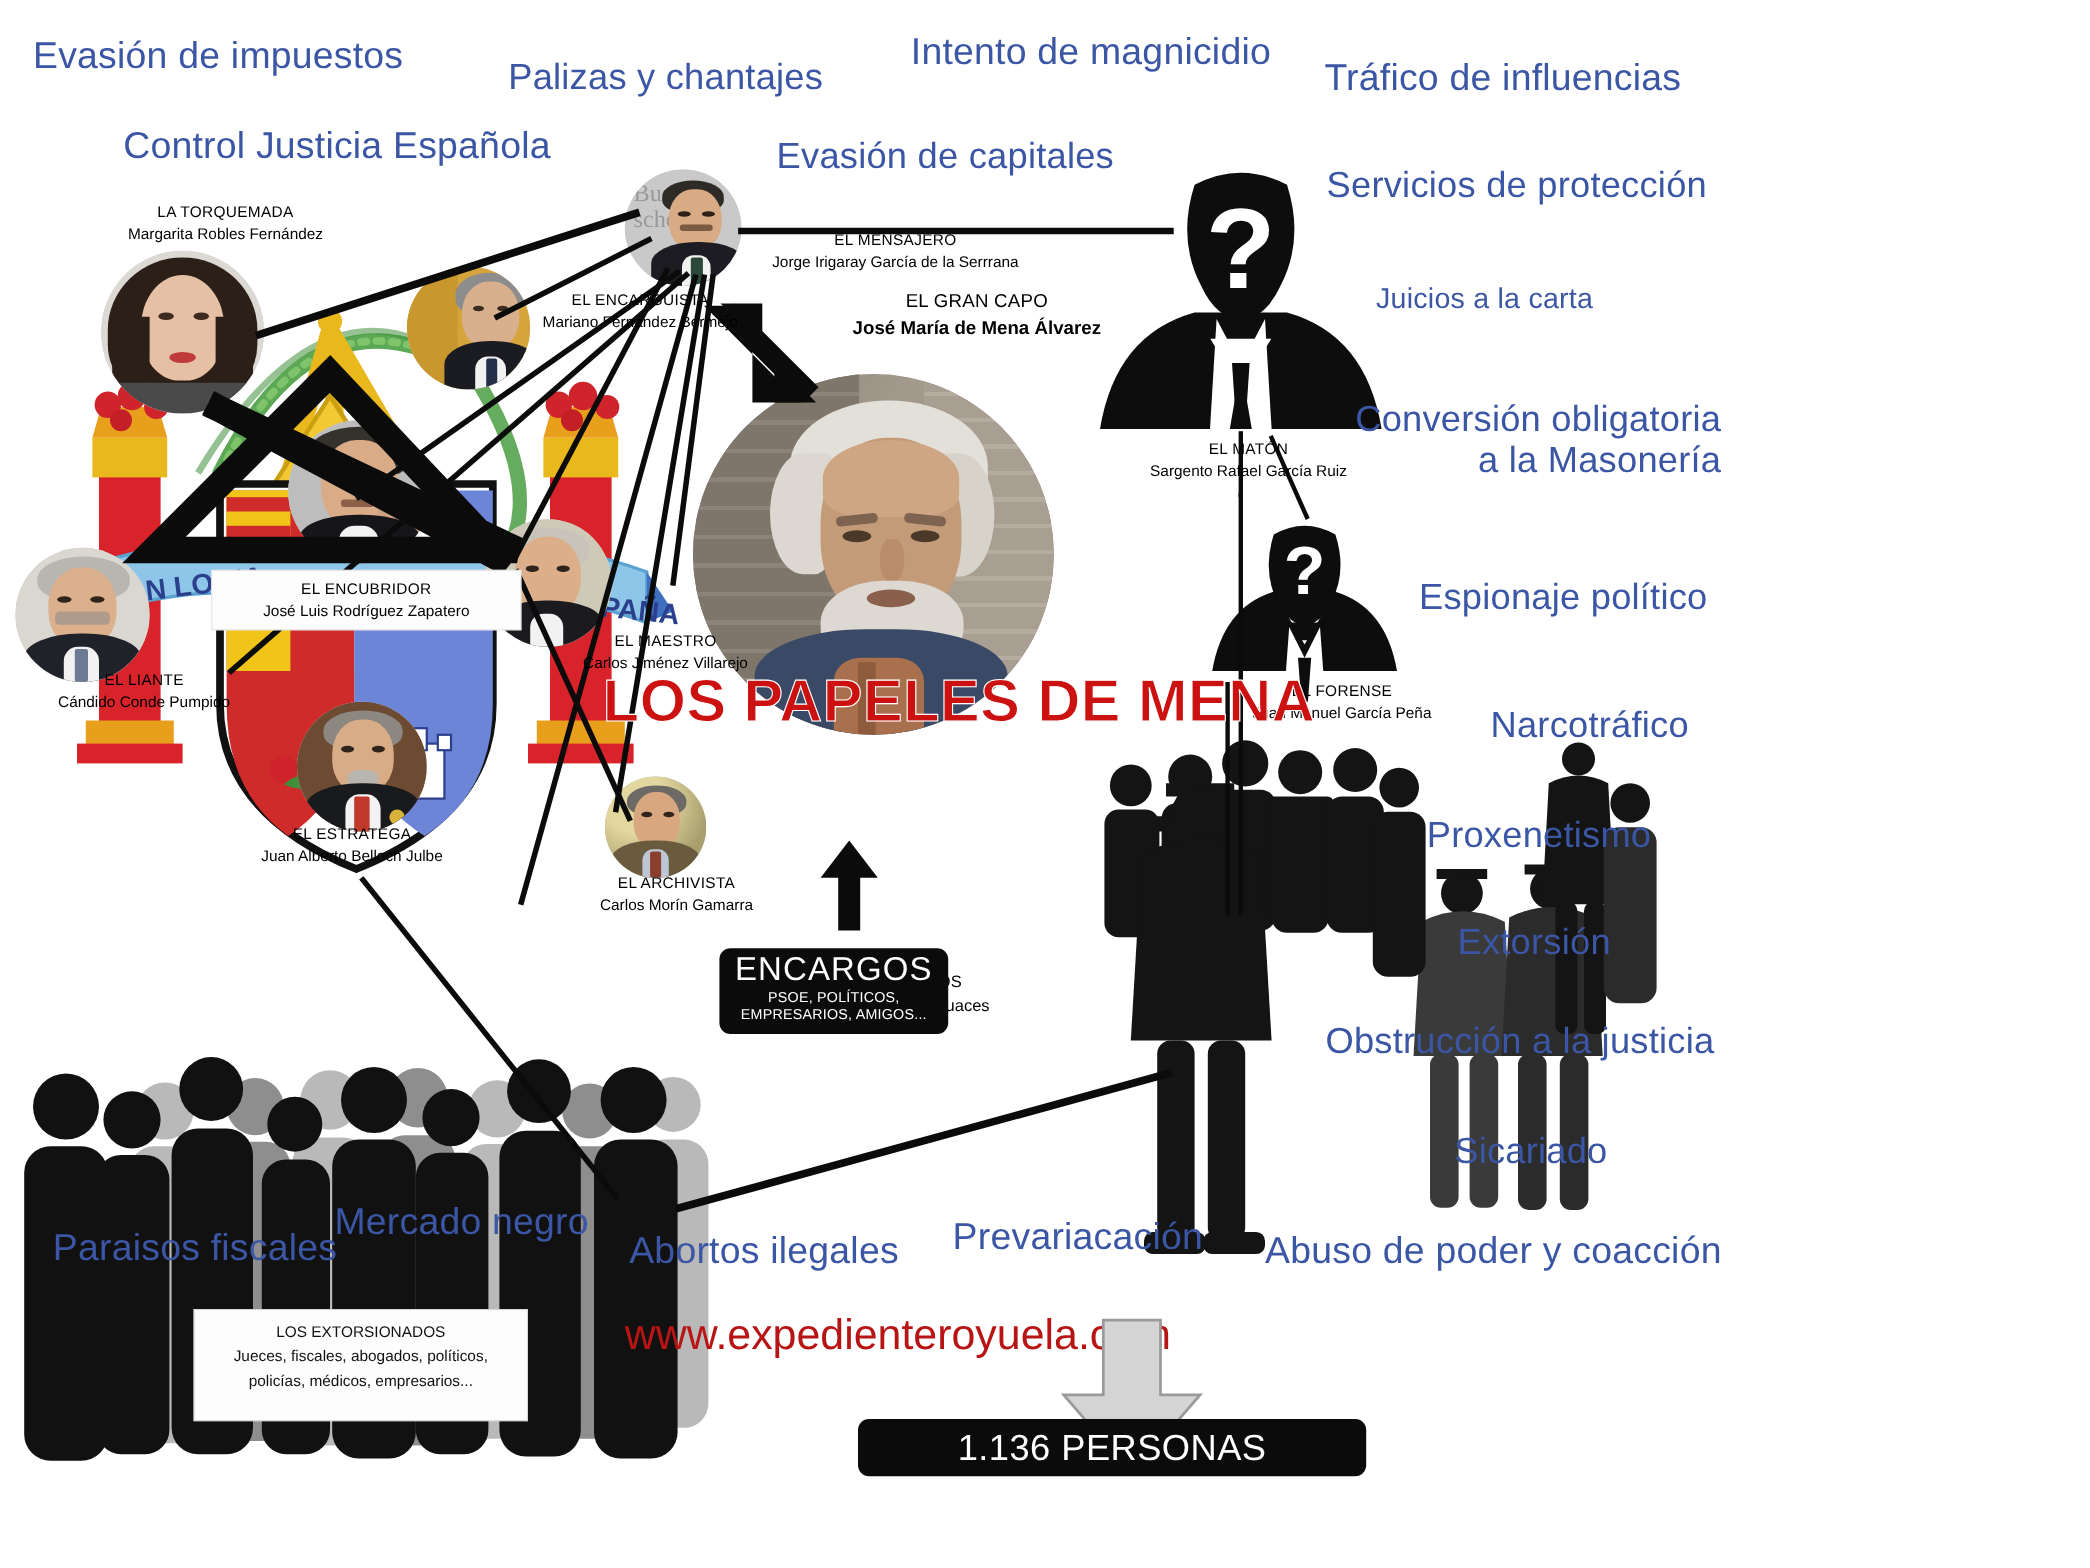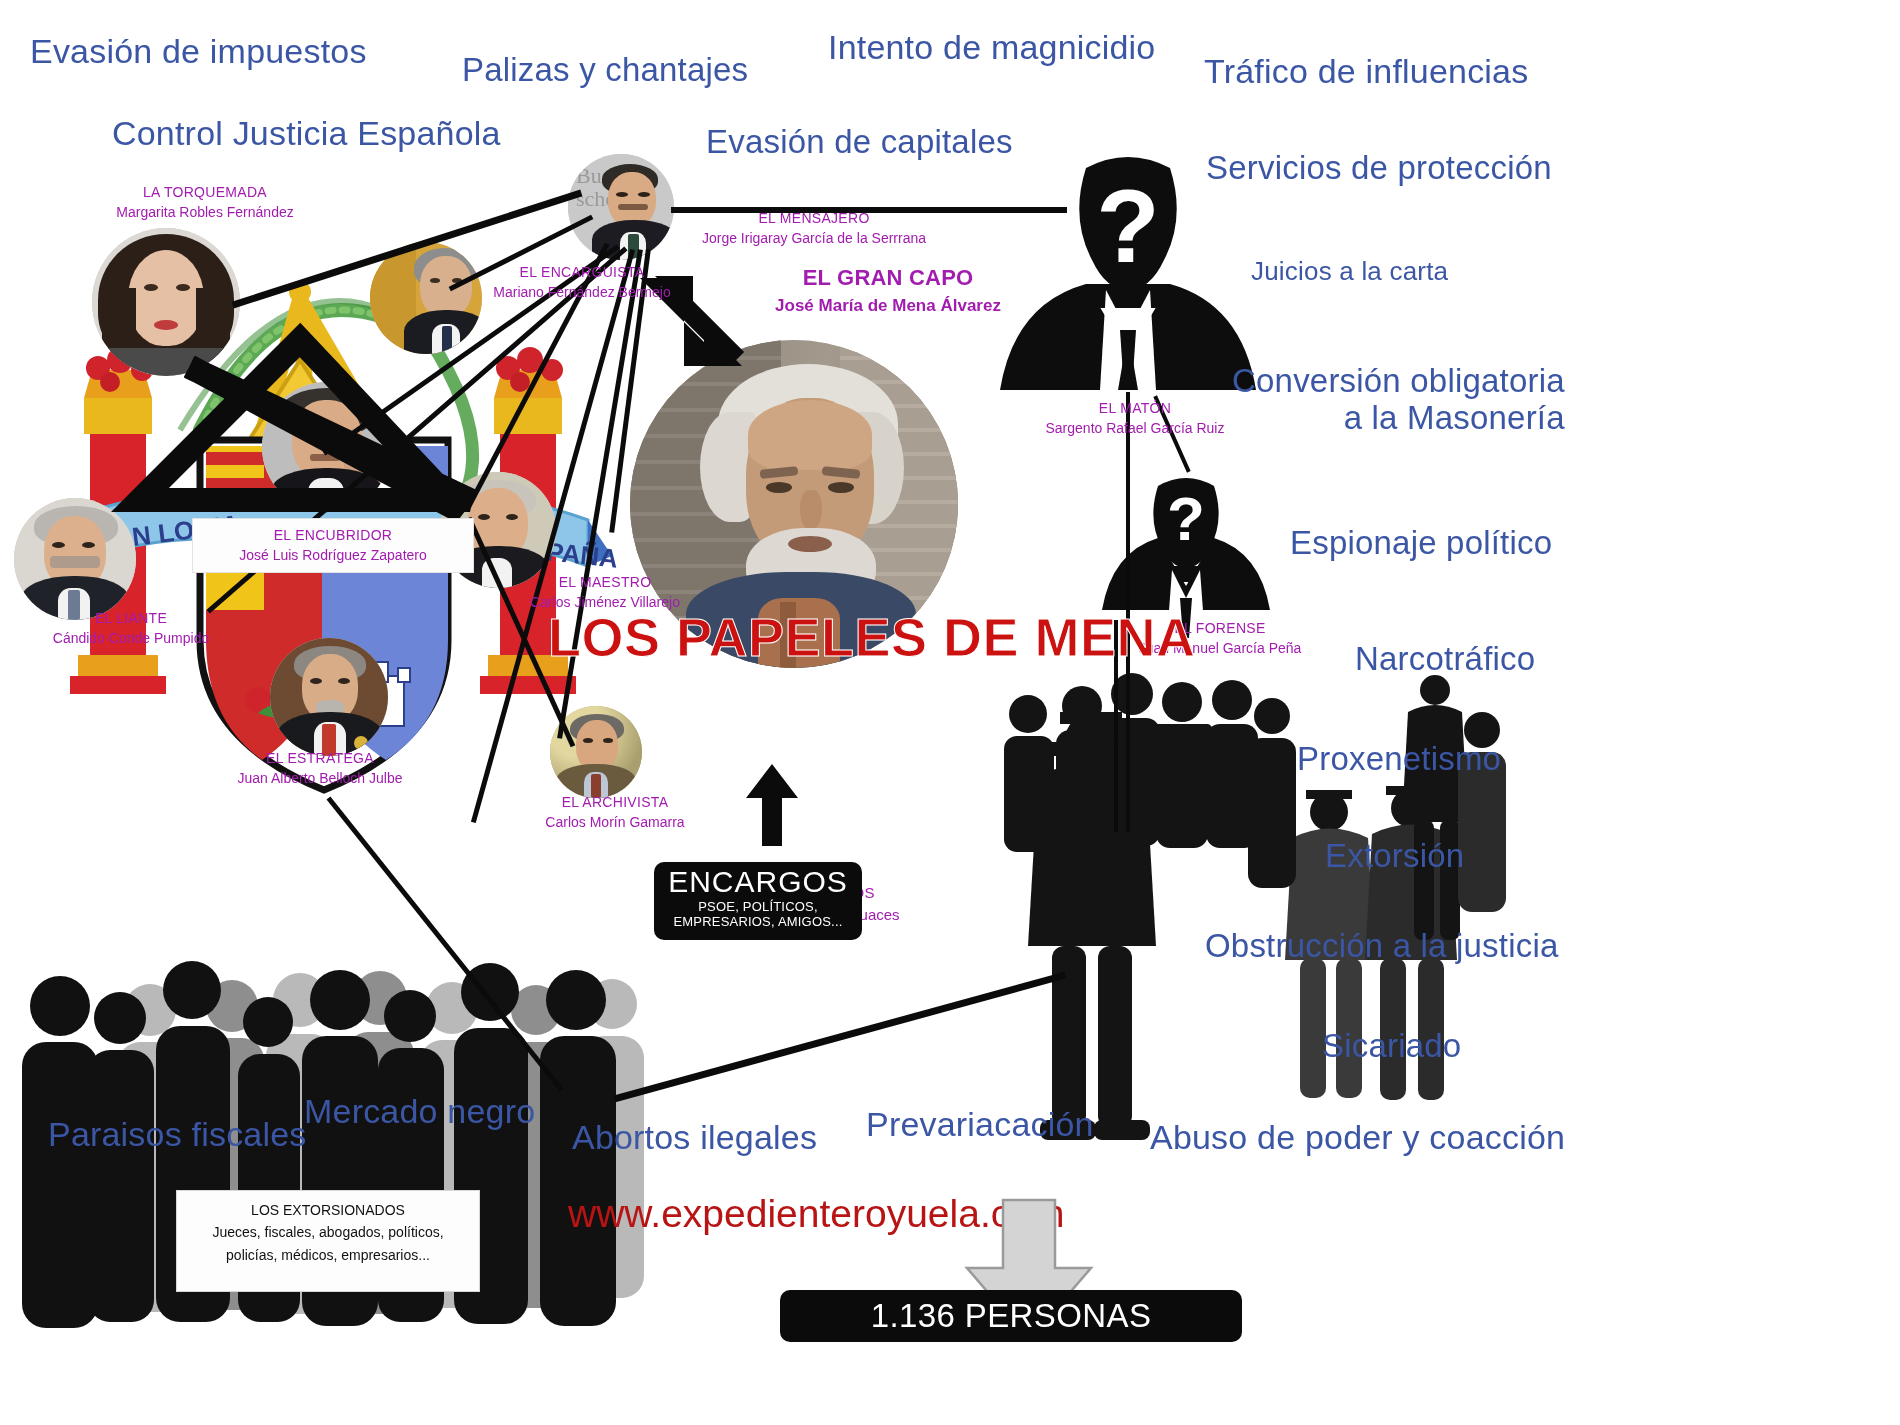--- a/index.html
+++ b/index.html
@@ -6,25 +6,25 @@
   body{width:1900px;height:1425px;position:relative;overflow:hidden;
        font-family:"Liberation Sans","DejaVu Sans",sans-serif;}
 
   #stage{position:absolute;left:0;top:0;width:1900px;height:1425px;background:#ffffff;}
 
   
   .crime{position:absolute;color:#3b56a4;font-weight:400;white-space:pre;
          letter-spacing:.2px;line-height:1.12;}
 
   
-  .cap{position:absolute;text-align:center;color:#a21caf;white-space:nowrap;
+  .cap{position:absolute;text-align:center;color:#000000;white-space:nowrap;
        line-height:1.45;}
   .cap .role{font-size:14px;letter-spacing:.3px;}
   .cap .name{font-size:14px;}
-  .cap.big .role{font-size:22px;font-weight:bold;letter-spacing:.2px;}
+  .cap.big .role{font-size:17px;font-weight:normal;letter-spacing:.2px;}
   .cap.big .name{font-size:17px;font-weight:bold;}
   .cap.mid .role{font-size:15px;}
   .cap.mid .name{font-size:15px;}
 
   
   .ph{position:absolute;border-radius:50%;overflow:hidden;background:#cfcfcf;}
   .ph .inner{position:absolute;inset:0;}
   .skin{position:absolute;border-radius:50%;}
   .hair{position:absolute;border-radius:50% 50% 40% 40%;}
   .suit{position:absolute;border-radius:48% 48% 0 0;}

